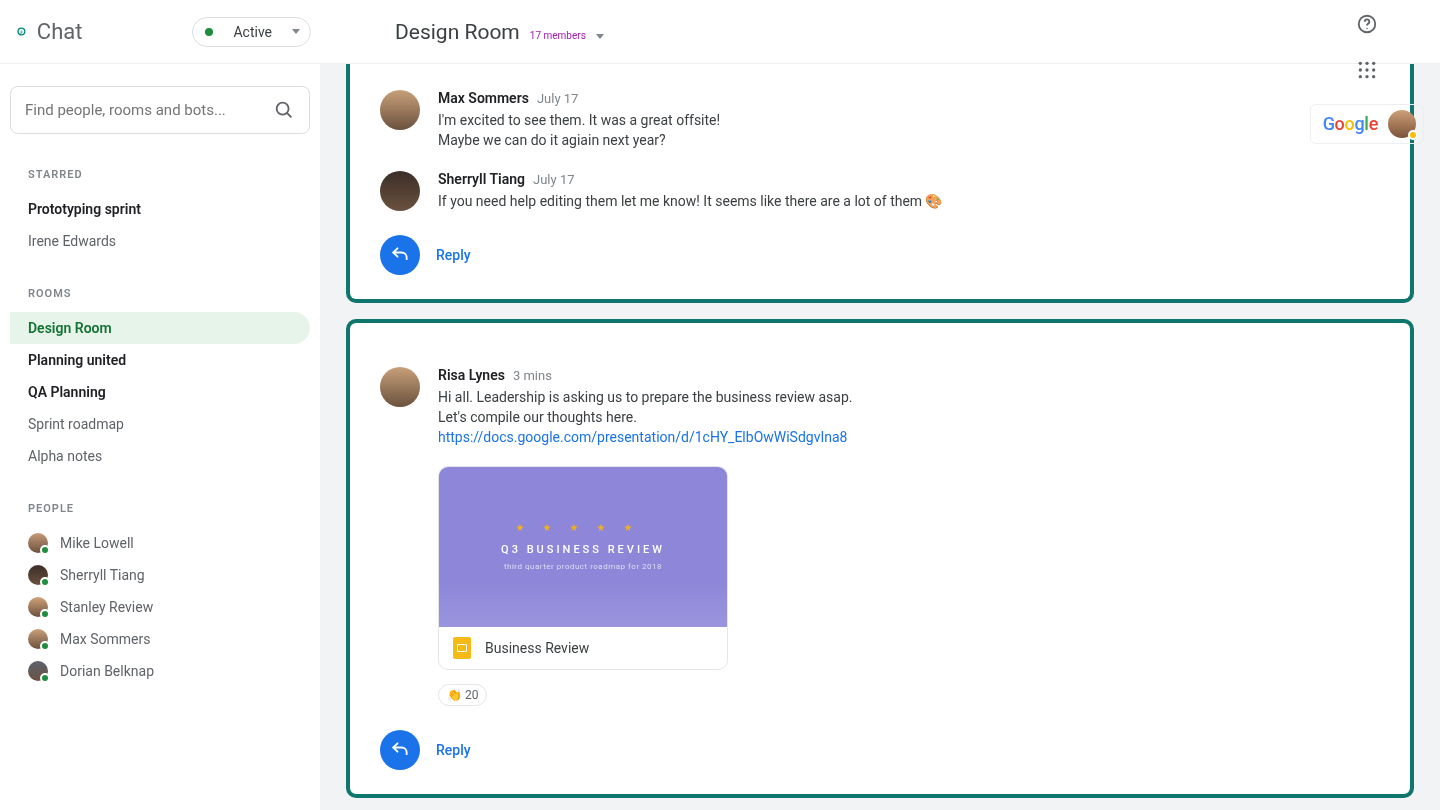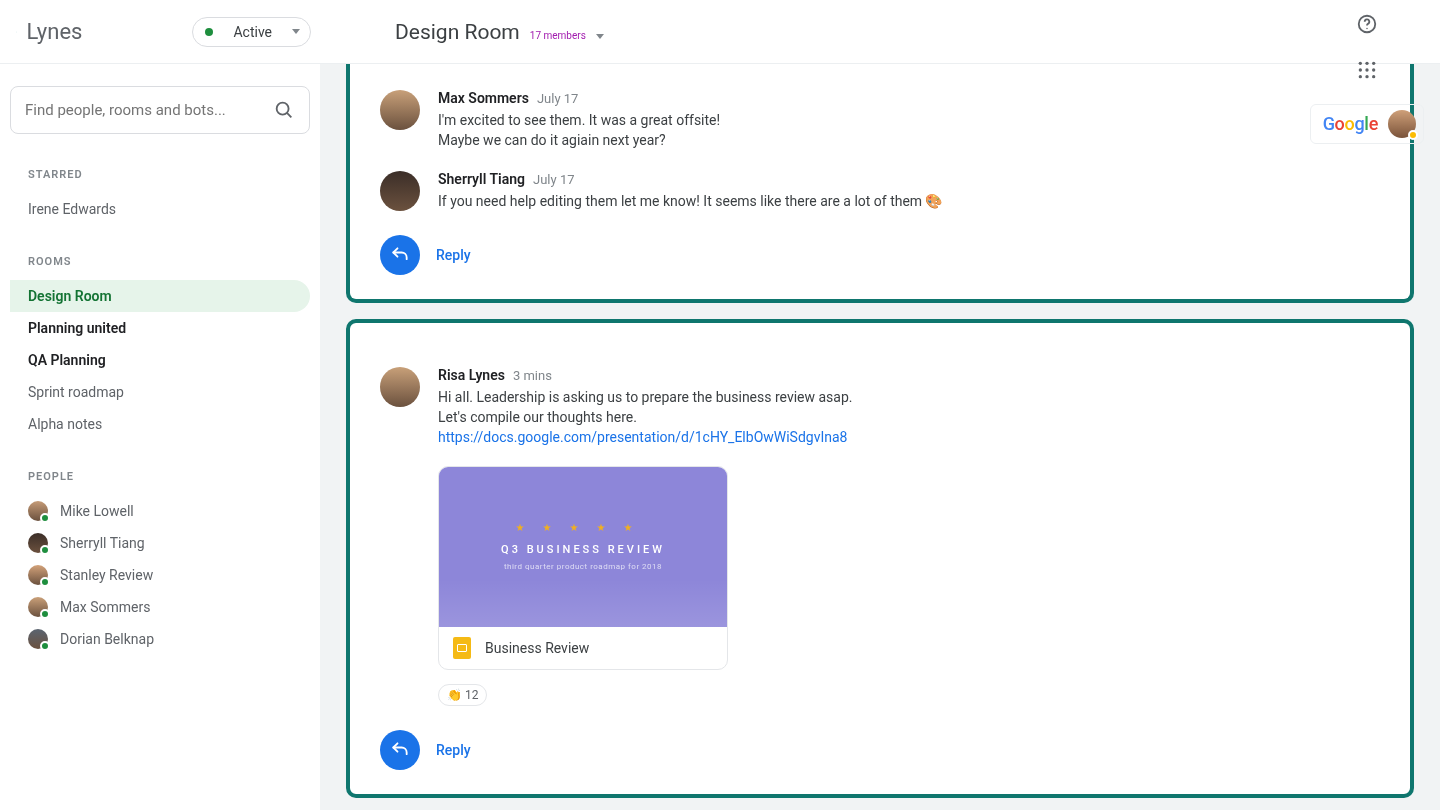--- a/index.html
+++ b/index.html
@@ -67,21 +67,21 @@
 <body>
 
 <div class="topbar">
   <div class="logo-cluster">
     <svg class="logo-icon" viewBox="0 0 48 48">
       <circle cx="24" cy="22" r="18" fill="#00897b"></circle>
       <circle cx="24" cy="22" r="12" fill="#fff"></circle>
       <path d="M14 36 L24 28 L20 40 Z" fill="#00897b"></path>
       <text x="24" y="27" text-anchor="middle" font-size="12" fill="#00897b" font-weight="700">@</text>
     </svg>
-    <span class="product-name">Lynes</span>
+    <span class="product-name">Chat</span>
     <div class="status-chip">
       <span class="status-dot"></span>
       <span>Active</span>
       <span class="chevron-down"></span>
     </div>
   </div>
 
   <div class="room-title-area">
     <span class="room-title">Design Room</span>
     <span class="room-sub">17 members</span>
@@ -136,20 +136,23 @@
       <input placeholder="Find people, rooms and bots..." style="">
       <svg width="22" height="22" viewBox="0 0 24 24" fill="none" stroke="#5f6368" stroke-width="2">
           <circle cx="10.5" cy="10.5" r="6.5"></circle>
           <line x1="20" y1="20" x2="15.2" y2="15.2"></line>
         </svg>
     </div>
 
     <div class="side-group">
       <div class="section-label">STARRED</div>
       <div id="starred-list">
+          <div class="side-item bold">
+            <span>Prototyping sprint</span>
+          </div>
           <div class="side-item muted">
             <span>Irene Edwards</span>
           </div>
         </div>
     </div>
 
     <div class="side-group">
       <div class="section-label">ROOMS</div>
       <div id="rooms-list">
           <div class="side-item active">
@@ -249,21 +252,21 @@
               <div class="attach-hero">
                 <div class="attach-stars">★★★★★</div>
                 <div class="attach-title">Q3 BUSINESS REVIEW</div>
                 <div class="attach-sub">third quarter product roadmap for 2018</div>
                 <div class="skyline"></div>
               </div>
               <div class="attach-footer">
                 <span class="slides-icon"></span>
                 <span>Business Review</span>
               </div>
-            </div><span class="react-chip">👏  12</span></div>
+            </div><span class="react-chip">👏  20</span></div>
         </div>
         <div class="reply-row">
           <div class="reply-fab">
             <svg width="20" height="20" viewBox="0 0 24 24" fill="none" stroke-width="2.2" stroke-linecap="round" stroke-linejoin="round">
               <path d="M9 14 4 9l5-5"></path>
               <path d="M4 9h10a6 6 0 0 1 6 6v2"></path>
             </svg>
           </div>
           <span class="reply-link">Reply</span>
         </div>

